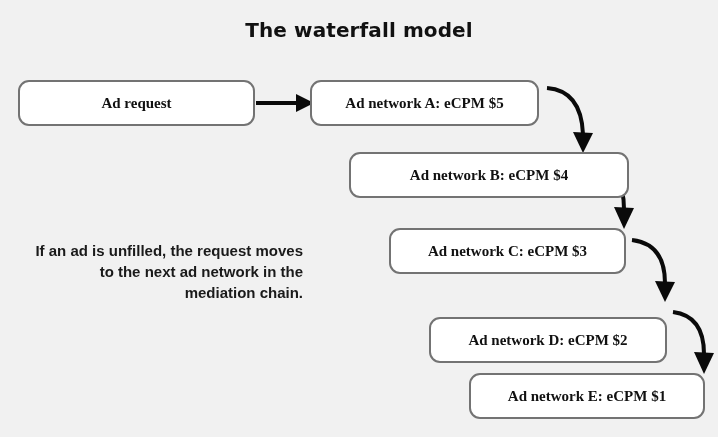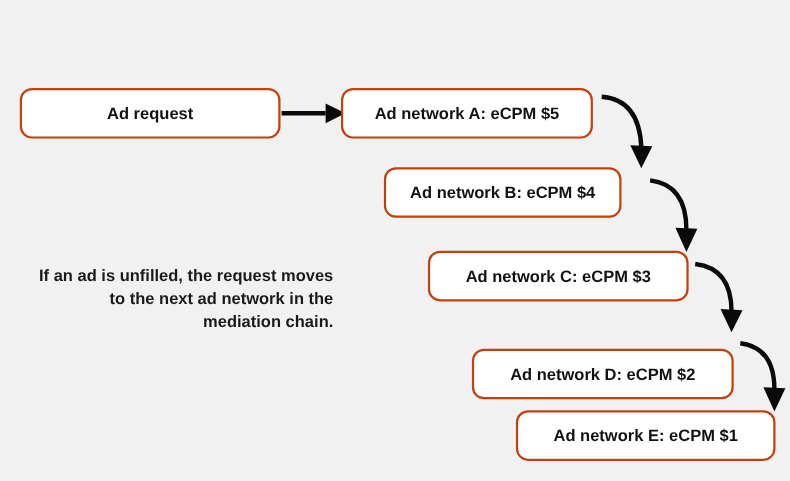--- a/index.html
+++ b/index.html
@@ -28,26 +28,26 @@
     font-family: "DejaVu Sans", sans-serif;
     font-weight: bold;
     font-size: 20px;
     letter-spacing: 0.1px;
     color: #111111;
   }
   .node {
     position: absolute;
     box-sizing: border-box;
     background: #ffffff;
-    border: 2px solid #c2410c;
+    border: 2px solid #737373;
     border-radius: 11px;
     display: flex;
     align-items: center;
     justify-content: center;
-    font-family: Liberation Sans, sans-serif;
+    font-family: Liberation Serif, serif;
     font-weight: bold;
     font-size: 15px;
     color: #111111;
     white-space: nowrap;
   }
   #caption {
     position: absolute;
     left: 28px;
     top: 240px;
     width: 275px;
@@ -65,20 +65,21 @@
     width: 718px;
     height: 437px;
     pointer-events: none;
   }
 </style>
 </head>
 <body>
 
 <div id="canvas">
 
+  <div id="title">The waterfall model</div>
 
   <svg id="edges" viewBox="0 0 718 437" width="718" height="437">
     <g>
       <line x1="256" y1="103" x2="296" y2="103" stroke="#0a0a0a" stroke-width="4"></line>
       <polygon points="296,94 314,103 296,112" fill="#0a0a0a"></polygon>
     </g>
     <g>
       <path d="M 547 88 C 573 90 582 110 583 134" fill="none" stroke="#0a0a0a" stroke-width="4"></path>
       <polygon points="573,132 593,133 583,153" fill="#0a0a0a"></polygon>
     </g>
@@ -97,21 +98,21 @@
   </svg>
 
   <div class="node" style="left:18px; top:80px; width:237px; height:46px;">
     <span>Ad request</span>
   </div>
 
   <div class="node" style="left:310px; top:80px; width:229px; height:46px;align-items:center;">
     <span>Ad network A: eCPM $5</span>
   </div>
 
-  <div class="node" style="left:349px; top:152px; width:216px; height:46px;">
+  <div class="node" style="left:349px; top:152px; width:280px; height:46px;">
     <span>Ad network B: eCPM $4</span>
   </div>
 
   <div class="node" style="left:389px; top:228px; width:237px; height:46px;">
     <span>Ad network C: eCPM $3</span>
   </div>
 
   <div class="node" style="left:429px; top:301px; width:238px; height:46px;margin-top:16px;">
     <span>Ad network D: eCPM $2</span>
   </div>

